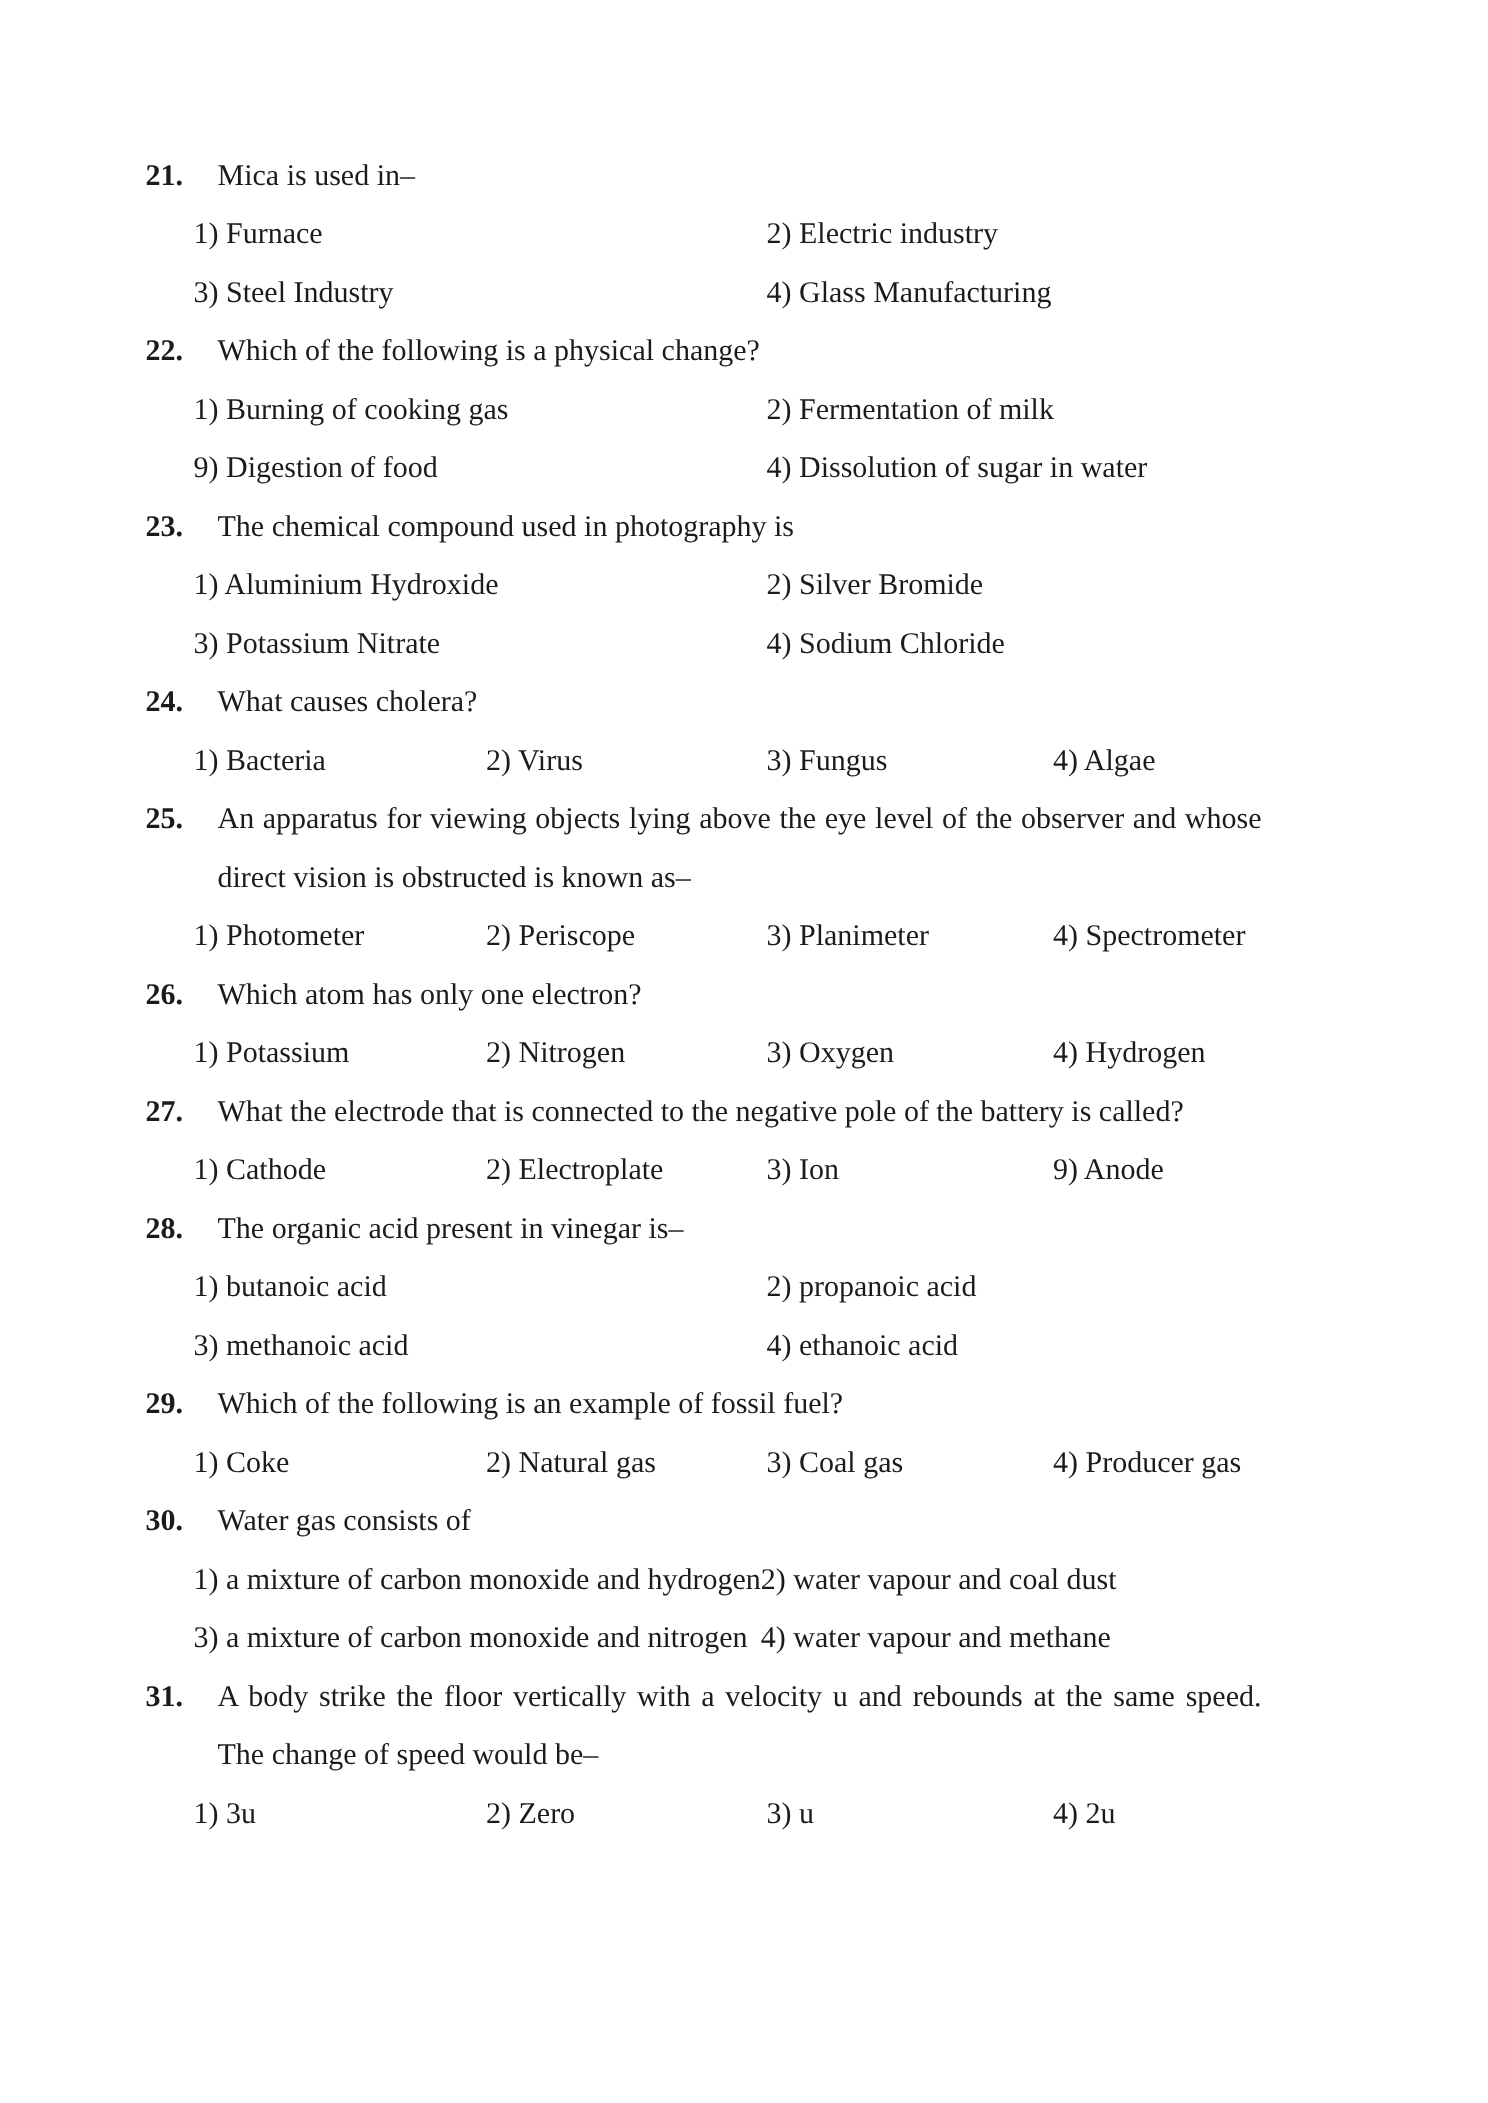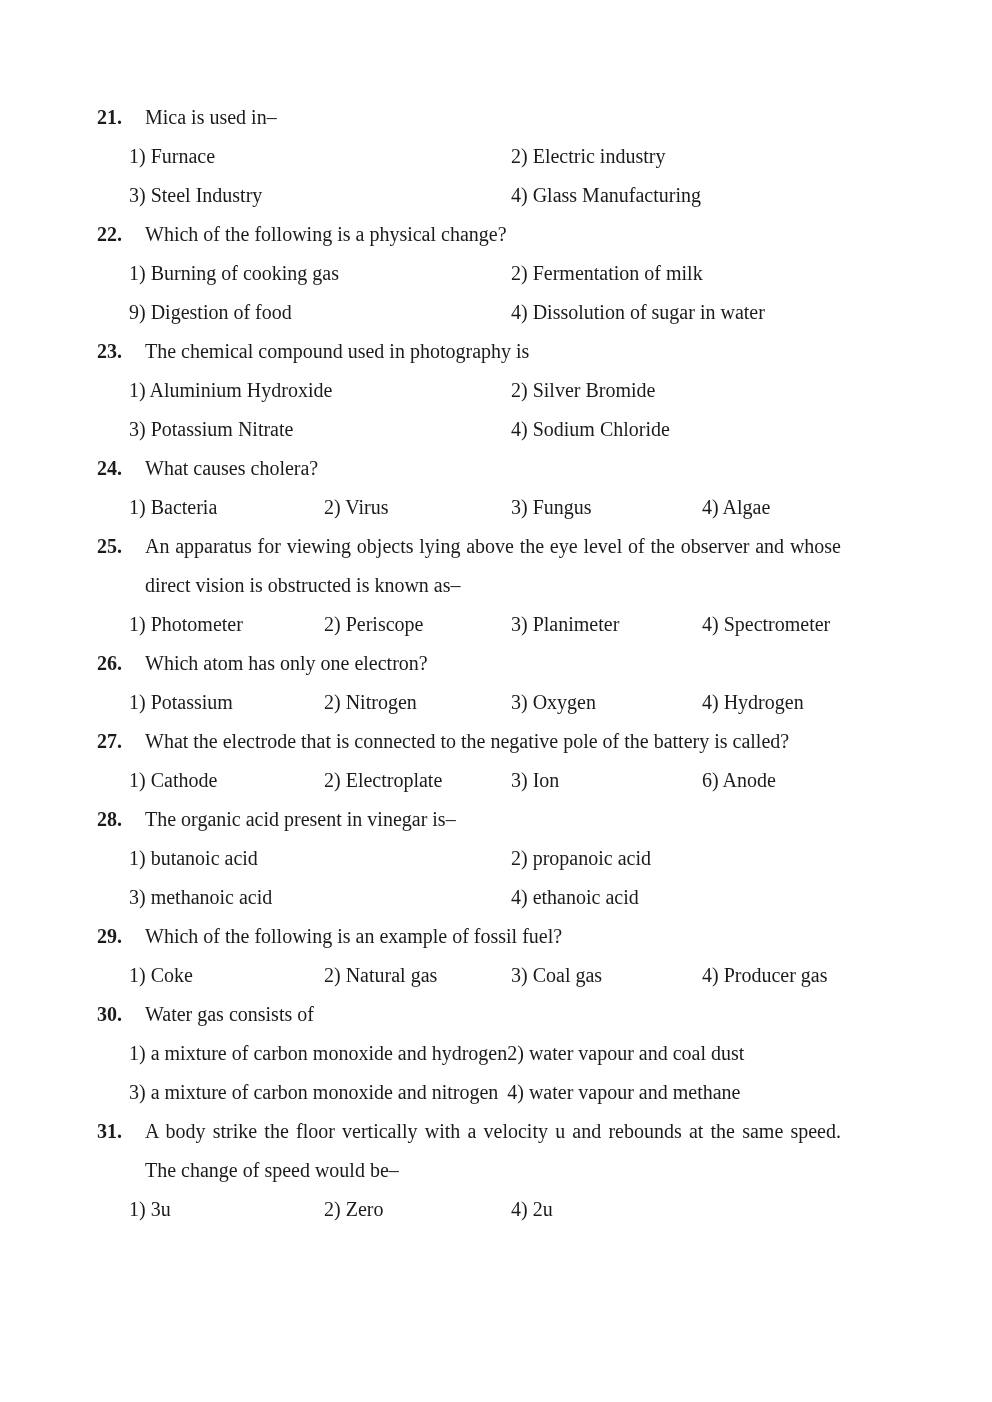--- a/index.html
+++ b/index.html
@@ -120,21 +120,21 @@
 
   <div class="question">
     <div class="qrow">
       <span class="qnum">27.</span>
       <div class="qtext">What the electrode that is connected to the negative pole of the battery is called?</div>
     </div>
     <div class="opts four">
       <span class="opt">1) Cathode</span>
       <span class="opt">2) Electroplate</span>
       <span class="opt">3) Ion</span>
-      <span class="opt">6) Anode</span>
+      <span class="opt">9) Anode</span>
     </div>
   </div>
 
   <div class="question">
     <div class="qrow">
       <span class="qnum">28.</span>
       <div class="qtext">The organic acid present in vinegar is–</div>
     </div>
     <div class="opts two">
       <span class="opt">1) butanoic acid</span>
@@ -171,17 +171,18 @@
   </div>
 
   <div class="question">
     <div class="qrow justify">
       <span class="qnum">31.</span>
       <div class="qtext">A body strike the floor vertically with a velocity u and rebounds at the same speed. The change of speed would be–</div>
     </div>
     <div class="opts four">
       <span class="opt">1) 3u</span>
       <span class="opt">2) Zero</span>
+      <span class="opt">3) u</span>
       <span class="opt">4) 2u</span>
     </div>
   </div>
 
 </div>
 
 </body></html>

